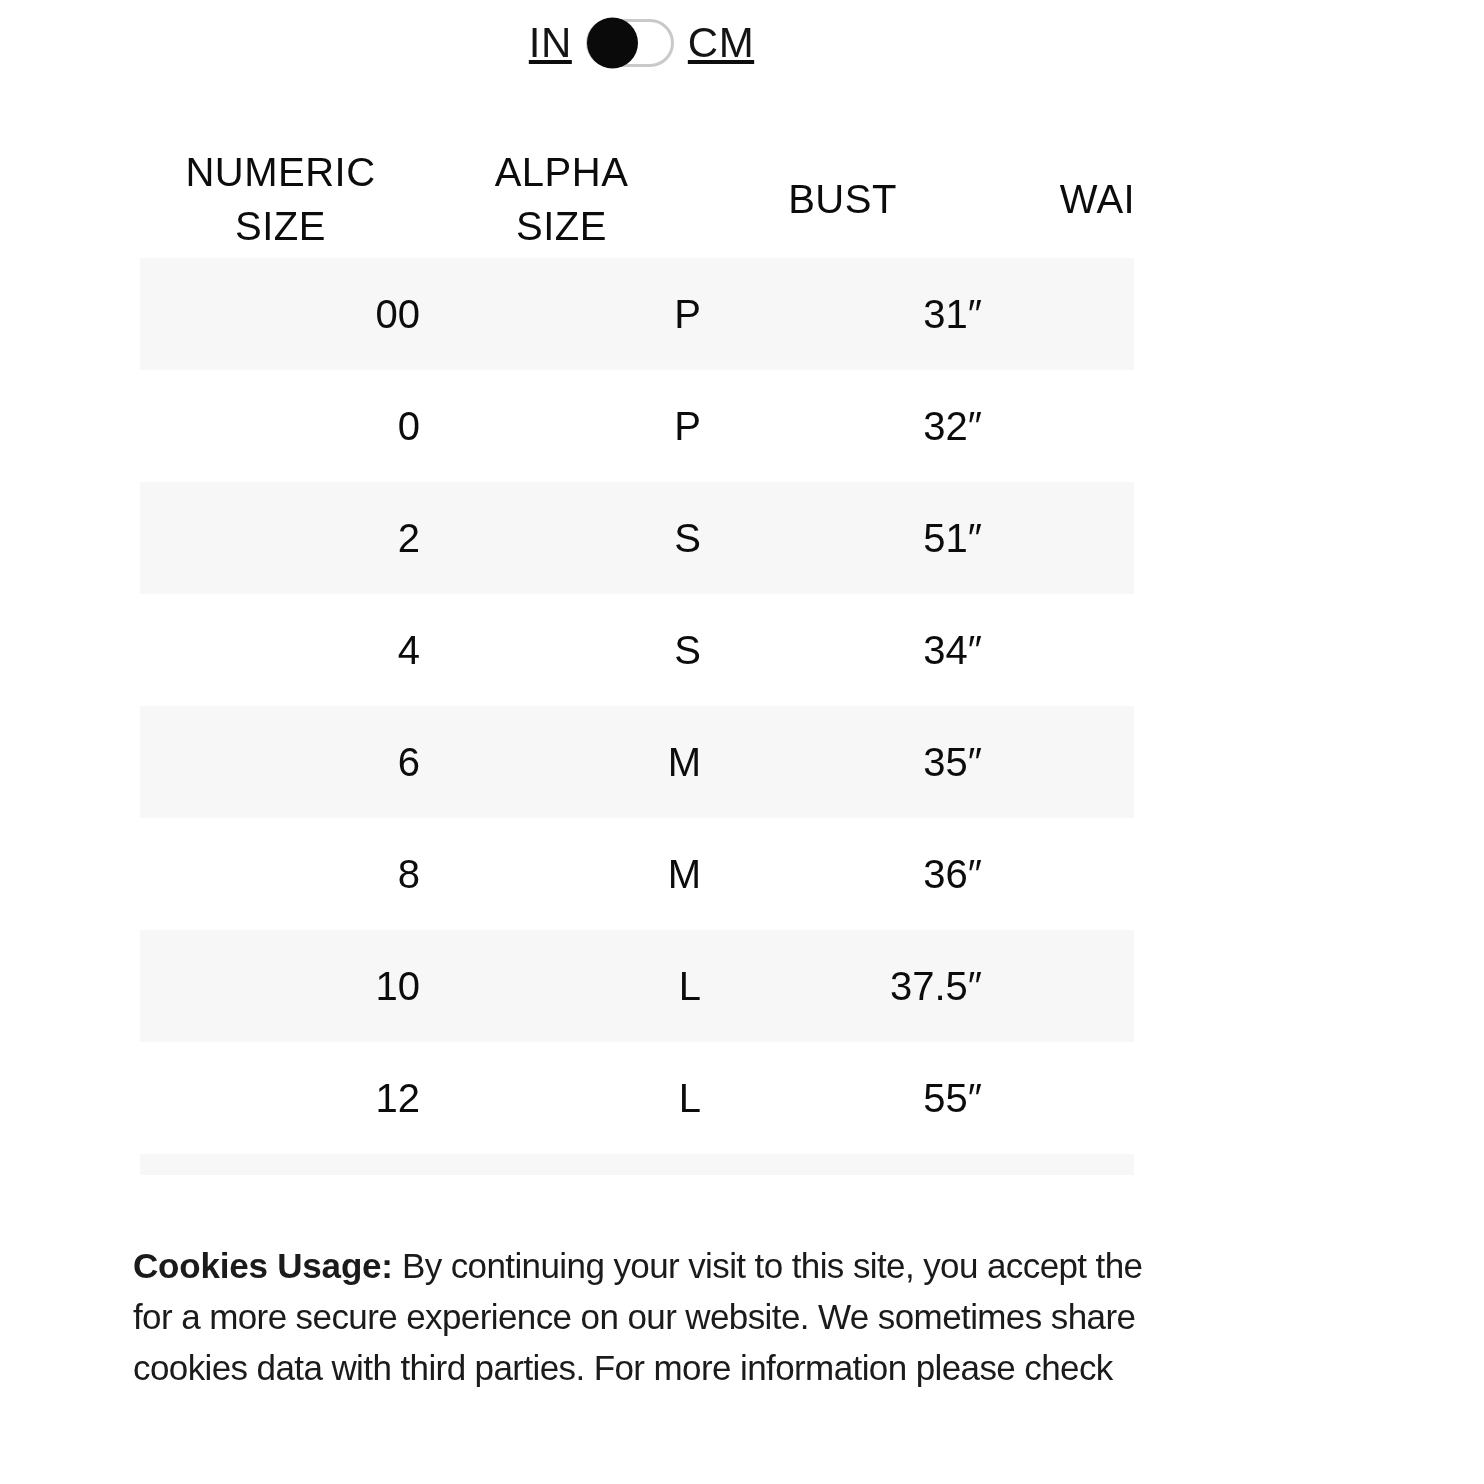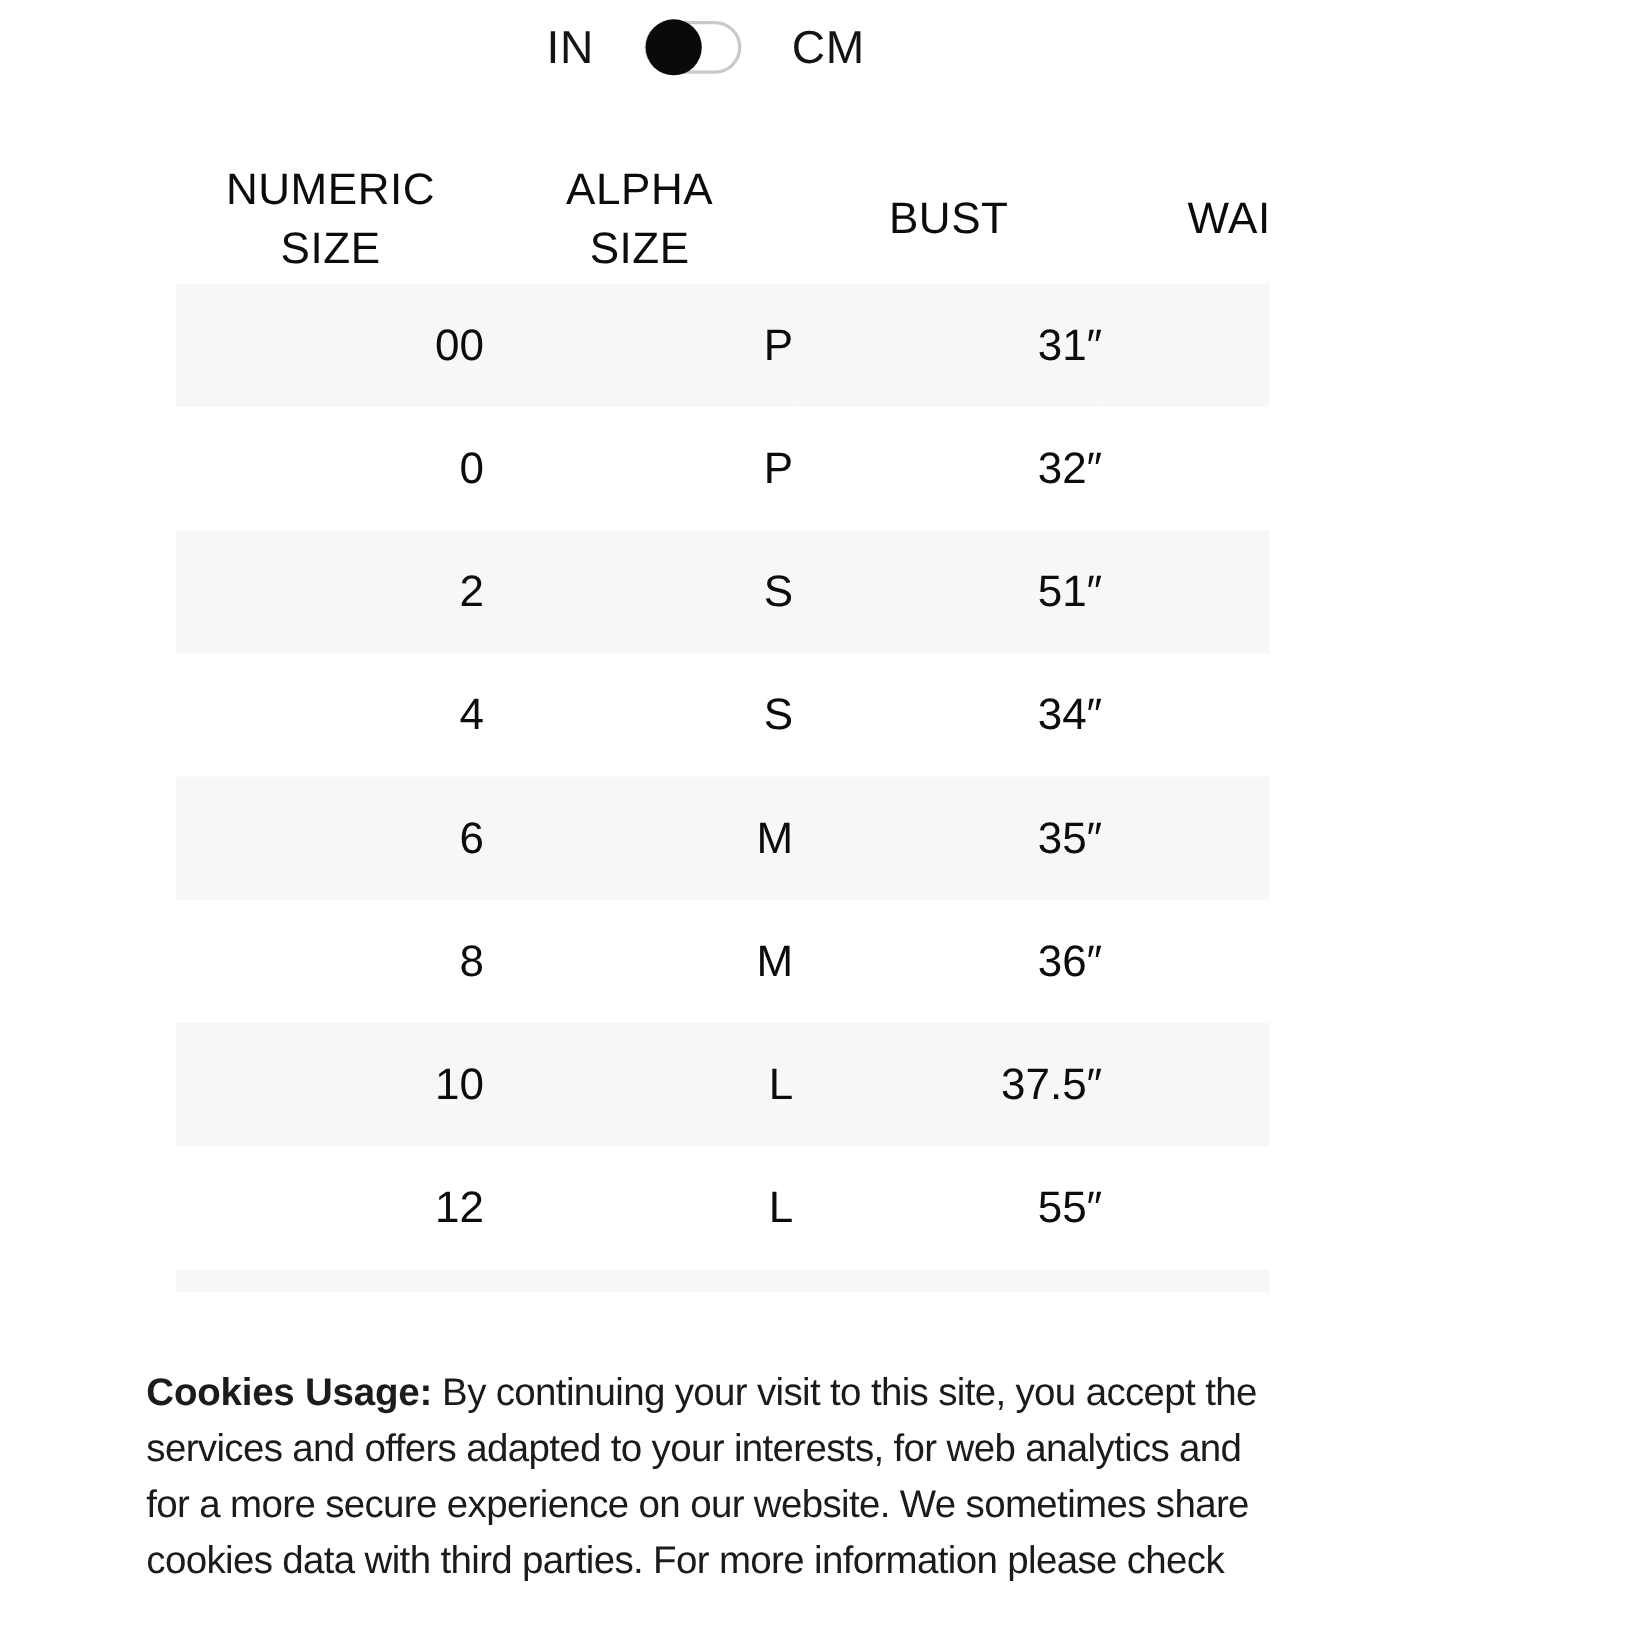--- a/index.html
+++ b/index.html
@@ -14,40 +14,40 @@
     background:#ffffff;
     overflow:hidden;
     font-family:"Liberation Sans", sans-serif;
     color:var(--ink);
   }
   .page{position:relative;width:1484px;height:1484px;}
 
   
   .toggle-row{
     position:absolute;top:19px;left:133px;width:1017px;
-    display:flex;align-items:center;justify-content:center;gap:46px;
+    display:flex;align-items:center;justify-content:center;gap:14px;text-decoration:underline;
   }
   .unit-label{
     font-size:42px;line-height:48px;color:#141414;
     letter-spacing:0.5px;cursor:pointer;user-select:none;
   }
   .switch{
     position:relative;width:88px;height:48px;box-sizing:border-box;
     background:#ffffff;border:3px solid var(--track-border);
     border-radius:26px;cursor:pointer;padding:0;
   }
   .knob{
     position:absolute;left:-2px;top:50%;transform:translateY(-50%);
     width:51px;height:51px;border-radius:50%;
     background:var(--knob);display:block;
   }
 
   
   .table-viewport{
-    position:absolute;left:160px;top:140px;
+    position:absolute;left:140px;top:140px;
     width:994px;height:1035px;overflow:hidden;
   }
   table.size-table{
     border-collapse:collapse;table-layout:fixed;width:1124px;
   }
   table.size-table th{
     width:281px;height:118px;box-sizing:border-box;
     padding:0 28px;
     font-size:40px;font-weight:400;line-height:54px;
     text-align:center;vertical-align:middle;color:#0c0c0c;
@@ -143,18 +143,17 @@
             <td>55″</td>
             <td>32.5″</td>
           </tr>
         </tbody>
     </table>
     <div class="partial-row"></div>
   </div>
 
   <div class="cookie">
     <div class="cookie-line"><b>Cookies Usage:</b><span> By continuing your visit to this site, you accept the</span></div>
-    <div class="cookie-line">services and offers adapted to your interests, for web analytics and</div>
     <div class="cookie-line">for a more secure experience on our website. We sometimes share</div>
     <div class="cookie-line">cookies data with third parties. For more information please check</div>
   </div>
 
 </div>
 
 </body></html>

